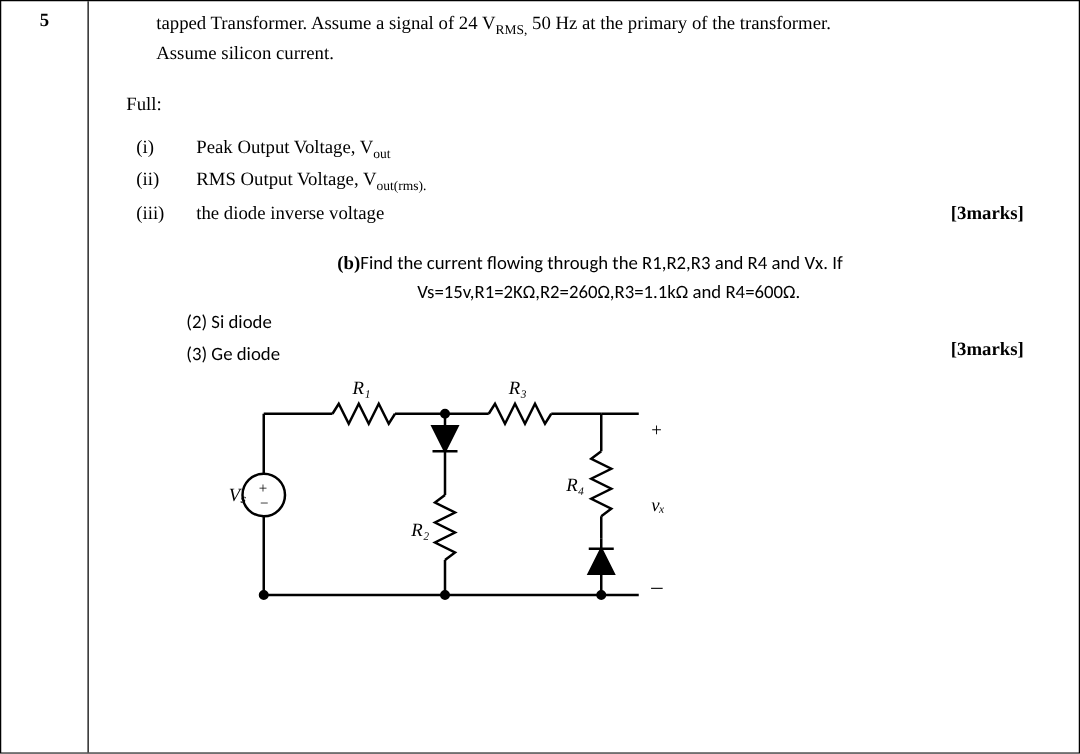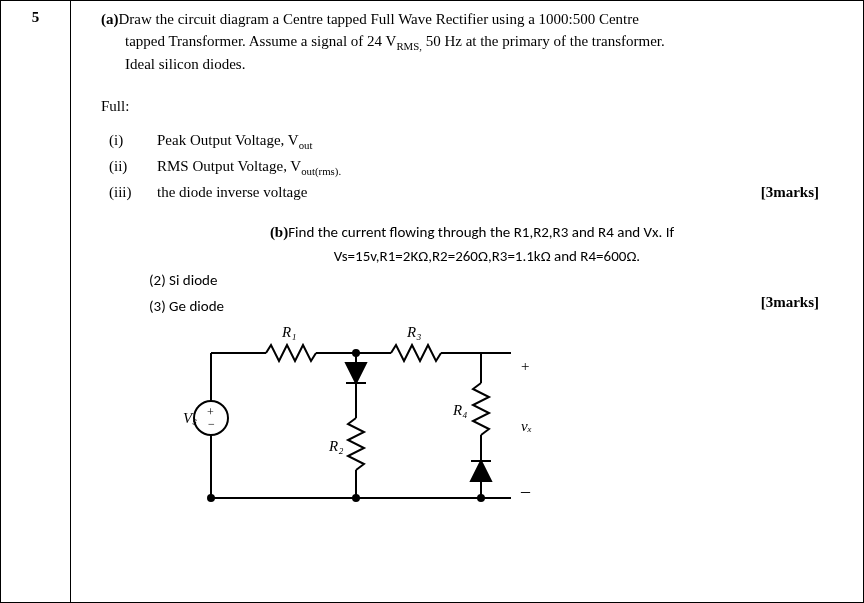--- a/index.html
+++ b/index.html
@@ -66,27 +66,24 @@
 </head>
 <body>
 
 <div class="outer">
   <div class="qnum">
     <span>5</span>
   </div>
   <div class="content">
 
     <div class="part-a">
-      <p>
-        <span class="part-label">(a)</span><span>Draw the circuit diagram a Centre tapped Full Wave Rectifier using a 1000:500 Centre</span>
-      </p>
       <p class="indent1">
         <span>tapped Transformer. Assume a signal of 24 V</span><span class="sub">RMS,</span><span> 50 Hz at the primary of the transformer.</span>
       </p>
-      <p class="indent1">Ideal silicon diodes.</p>
+      <p class="indent1">Assume silicon current.</p>
 
       <p class="find-block" style="margin-top:20px;">Full:</p>
 
       <div class="list-row">
         <span class="roman">(i)</span>
         <span>
           <span>Peak Output Voltage, V</span><span class="sub">out</span>
         </span>
       </div>
       <div class="list-row">

